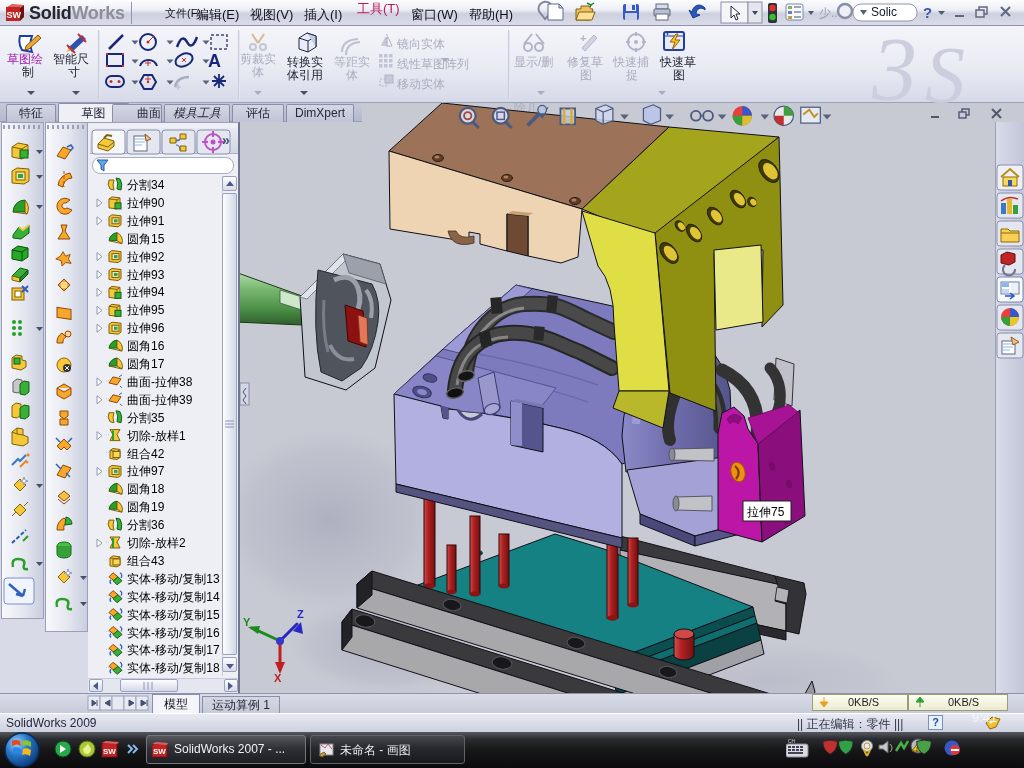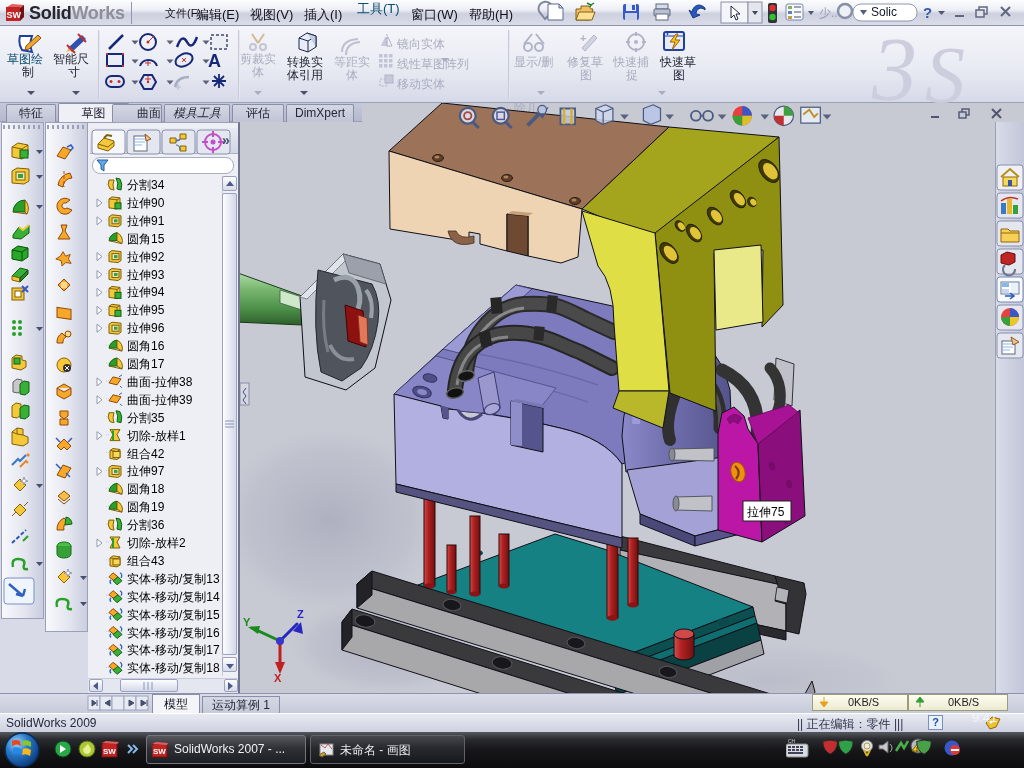--- a/index.html
+++ b/index.html
@@ -15,21 +15,21 @@
       <rect x="1" y="4" width="14" height="14" fill="#c02424"></rect>
       <path d="M15 5 L19 2 L19 14 L15 18 Z" fill="#701010"></path>
       <text x="1.5" y="15" font-size="9" font-weight="bold" fill="#fff">SW</text>
     </svg>
 <div class="abs" style="left:29px;top:3px;font-size:18px;color:#26262e;white-space:nowrap;font-weight:bold;letter-spacing:-0.3px;">Solid<span style="color:#8f8f9b;">Works</span></div>
 <div class="abs" style="left:131px;top:2px;width:1px;height:22px;background:#9096b0;"></div>
 <div class="abs" style="left:146px;top:6px;font-size:11px;color:#10101c;white-space:nowrap;margin-left:19px;">文件(F)</div>
 <div class="abs" style="left:196px;top:6px;font-size:13px;color:#10101c;white-space:nowrap;">编辑(E)</div>
 <div class="abs" style="left:250px;top:6px;font-size:13px;color:#10101c;white-space:nowrap;">视图(V)</div>
 <div class="abs" style="left:304px;top:6px;font-size:13px;color:#10101c;white-space:nowrap;">插入(I)</div>
-<div class="abs" style="left:357px;top:0;font-size:13px;color:#0c4a6e;white-space:nowrap;">工具(T)</div>
+<div class="abs" style="left:357px;top:0;font-size:13px;color:#be185d;white-space:nowrap;">工具(T)</div>
 <div class="abs" style="left:411px;top:6px;font-size:13px;color:#10101c;white-space:nowrap;">窗口(W)</div>
 <div class="abs" style="left:469px;top:6px;font-size:13px;color:#10101c;white-space:nowrap;">帮助(H)</div>
 <svg class="abs" style="left:535px;top:0px;" width="489" height="26" viewBox="0 0 489 26">
       <path d="M-14 14 a7 7 0 1 1 10 -1 l-6 6 z" fill="none" stroke="#80869e" stroke-width="2" transform="translate(20,0)"></path>
       <g transform="translate(12,3)">
         <path d="M1 1 h11 l4 4 v12 h-15 z" fill="#fff" stroke="#5a6a90"></path>
         <path d="M12 1 l4 4 h-4 z" fill="#c8d4ec" stroke="#5a6a90"></path>
       </g>
       <path d="M41 9 h5 v-3 h8 l2 3 h2 l-3 11 h-14 z" fill="#f0c060" stroke="#806020"></path>
       <path d="M41 20 l3 -8 h16 l-3 8 z" fill="#ffe090" stroke="#806020"></path>
@@ -75,21 +75,21 @@
       <rect x="441" y="10" width="8" height="7" fill="#dfe1ea" stroke="#606880" stroke-width="1.5"></rect>
       <path d="M466 7 l9 9 M475 7 l-9 9" stroke="#606880" stroke-width="2"></path>
     </svg>
 <div class="abs" style="left:0px;top:26px;width:1024px;height:77px;background:linear-gradient(#f4f5fa,#e9ebf3 55%,#d6d9e8);border-bottom:1px solid #9aa0b8;"></div>
 <div class="abs" style="left:872px;top:18px;font-size:90px;color:#cccede;white-space:nowrap;font-style:italic;font-family:'Liberation Serif',serif;">3</div>
 <div class="abs" style="left:925px;top:30px;font-size:80px;color:#cccede;white-space:nowrap;font-style:italic;font-family:'Liberation Serif',serif;">S</div>
 <svg class="abs" style="left:18px;top:32px;" width="24" height="22" viewBox="0 0 24 22">
       <path d="M2 4 q-2 8 2 14 l10 2 q-3 -8 0 -16 z" fill="#fff" stroke="#2040a0" stroke-width="2"></path>
       <path d="M8 14 l12 -11 3 3 -12 11 -4 1 z" fill="#f0a830" stroke="#805010"></path>
     </svg>
-<div class="abs" style="left:7px;top:51px;font-size:12px;color:#0c4a6e;white-space:nowrap;">草图绘</div>
+<div class="abs" style="left:7px;top:51px;font-size:12px;color:#a21caf;white-space:nowrap;">草图绘</div>
 <div class="abs" style="left:22px;top:64px;font-size:12px;color:#1c2130;white-space:nowrap;">制</div>
 <svg class="abs" style="left:26px;top:90px;" width="10" height="6" viewBox="0 0 10 6">
       <path d="M1 1 l8 0 -4 4 z" fill="#4a5068"></path>
     </svg>
 <svg class="abs" style="left:64px;top:32px;" width="24" height="22" viewBox="0 0 24 22">
       <path d="M4 16 L18 3 l4 4 -14 13 z" fill="#3050b0"></path>
       <path d="M2 20 l4 -5 3 3 z" fill="#f0b040"></path>
       <path d="M14 2 l8 8 M3 13 l8 8" stroke="#c03030" stroke-width="2"></path>
     </svg>
 <div class="abs" style="left:53px;top:51px;font-size:12px;color:#1c2130;white-space:nowrap;">智能尺</div>

